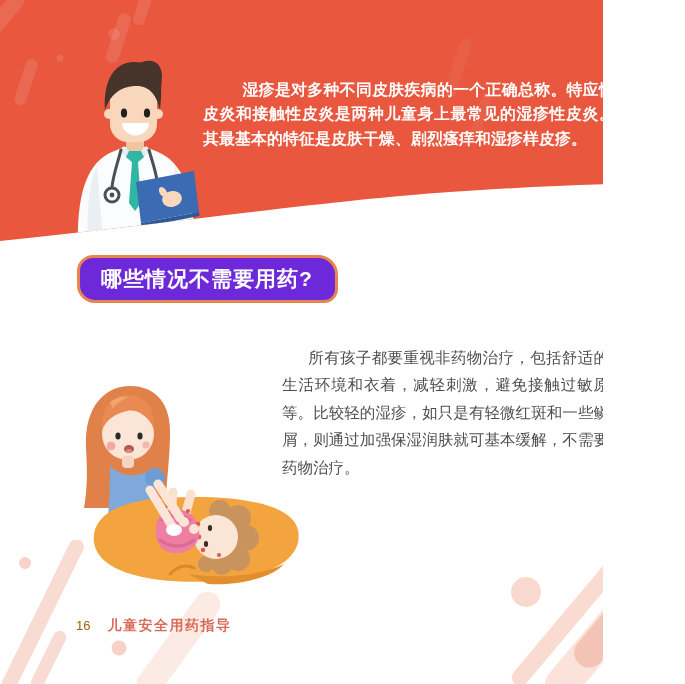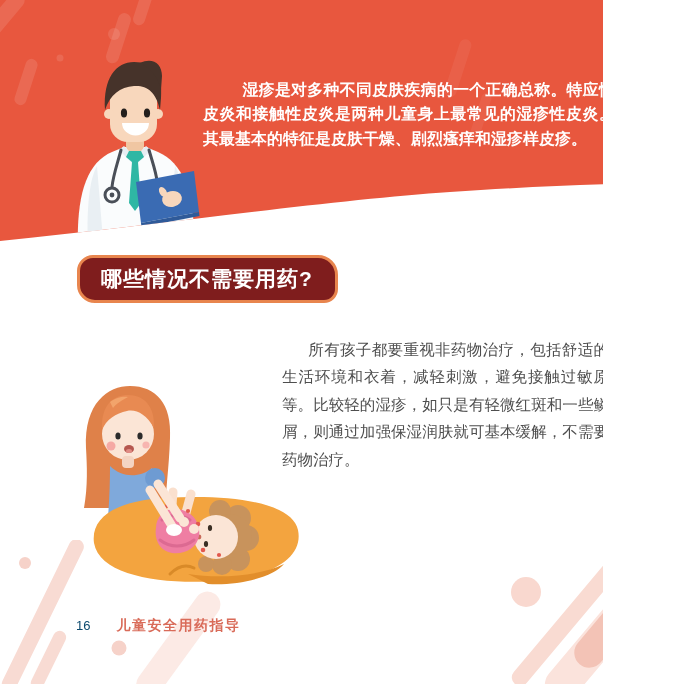--- a/index.html
+++ b/index.html
@@ -23,54 +23,54 @@
     text-align: justify;
     text-indent: 2.5em;
     font-weight: 600;
     letter-spacing: 0.2px;
   }
 
   
   .badge {
     left: 77px; top: 255px;
     width: 261px; height: 48px;
-    background: #7f1d1d;
+    background: #6d28d9;
     border: 3px solid #E8854E;
     border-radius: 16px 20px 14px 18px;
     display: flex; align-items: center;
     padding-left: 21px;
   }
   .badge-label {
     color: #ffffff;
     font-size: 21px;
     font-weight: 700;
     letter-spacing: 1px;
   }
 
   
   .body-text {
-    left: 282px; top: 336px; width: 327px;
+    left: 282px; top: 344px; width: 327px;
     color: #4E4E4E;
     font-size: 15.5px;
     line-height: 27.4px;
     text-align: justify;
     text-indent: 1.7em;
   }
 
   
   .footer {
     left: 76px; top: 617px;
     display: flex; align-items: baseline;
   }
   .page-number {
-    color: #0c4a6e;
+    color: #a16207;
     font-size: 13px;
   }
   .footer-title {
-    margin-left: 26px;
+    margin-left: 17px;
     color: #D96B59;
     font-size: 14px;
     font-weight: 700;
     letter-spacing: 1.5px;
   }
 
   svg { display: block; }
 </style>
 </head>
 <body>

